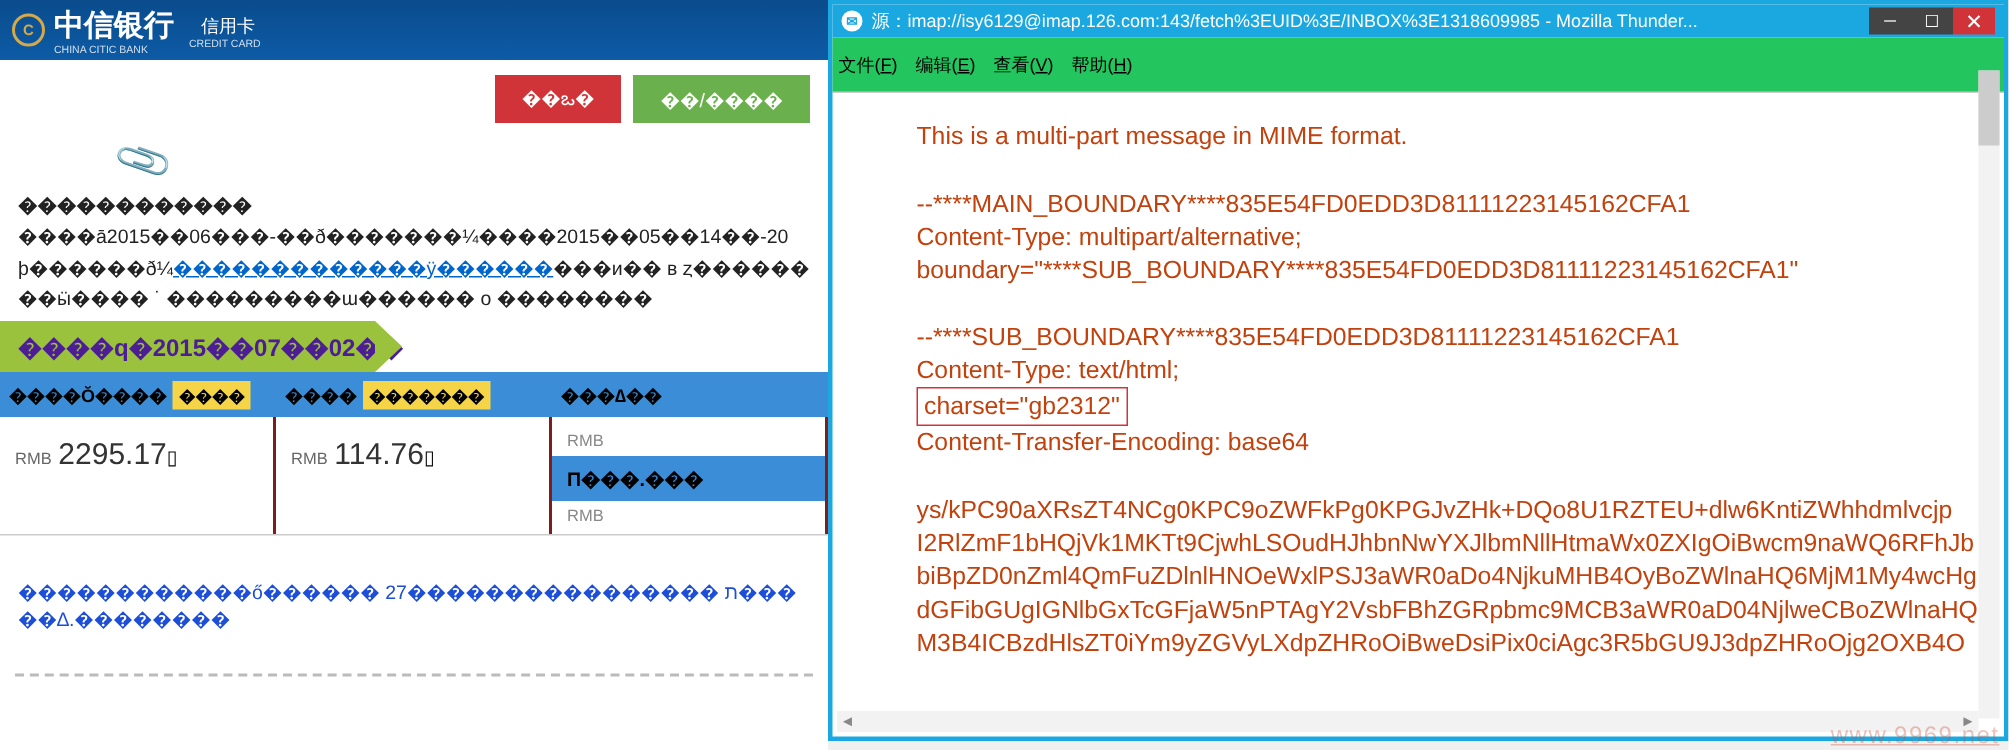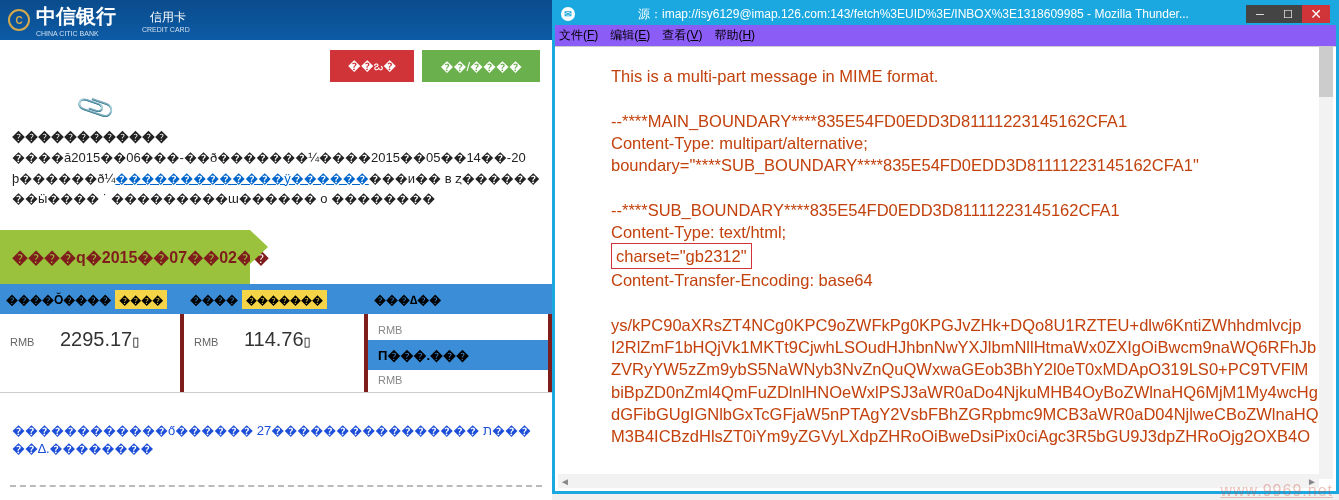--- a/index.html
+++ b/index.html
@@ -16,51 +16,51 @@
 .btn-row { display: flex; gap: 8px; justify-content: flex-end; padding: 10px 12px; }
 .btn { padding: 6px 18px; color: #fff; font-size: 13px; border: none; cursor: pointer; }
 .btn-red { background: #d13438; }
 .btn-green { background: #6ab04c; }
 
 .clip-icon { font-size: 26px; transform: rotate(-30deg); display: inline-block; margin-left: 80px; color: #999; }
 
 .garbled-block { padding: 4px 12px; font-size: 13px; line-height: 1.6; color: #222; word-break: break-all; }
 .garbled-link { color: #0066cc; text-decoration: underline; }
 
-.green-banner { background: #9bc23c; padding: 16px 12px; font-size: 16px; font-weight: bold; color: #7f1d1d; position: relative; margin-top: 16px; }
+.green-banner { background: #9bc23c; padding: 6px 12px; font-size: 16px; font-weight: bold; color: #4c1d95; position: relative; }
 .green-banner::after { content: ""; position: absolute; right: -18px; top: 0; border-left: 18px solid #9bc23c; border-top: 17px solid transparent; border-bottom: 17px solid transparent; }
 .green-wrap { width: 250px; }
 
 .cols-row { display: flex; height: 30px; margin-top: 0; }
 .col-hdr { flex: 1; background: #3a8dd6; color: #000; font-size: 12px; display: flex; align-items: center; padding: 0 6px; font-weight: bold; }
 .yellow-box { background: #f5d547; padding: 2px 4px; margin-left: 4px; font-size: 11px; display: inline-block; }
 
 .values-row { display: flex; height: 78px; background: #fff; }
-.val-cell { flex: 1; padding: 14px 10px; border-right: 4px solid #7f1d1d; }
+.val-cell { flex: 1; padding: 14px 10px; border-right: 2px solid #7f1d1d; }
 .rmb-label { font-size: 11px; color: #666; }
-.rmb-value { font-size: 20px; color: #333; margin-left: 21px; }
+.rmb-value { font-size: 20px; color: #333; margin-left: 0; }
 .rmb-small { font-size: 11px; color: #888; display: block; margin-top: 4px; }
 
 .blue-strip { background: #3a8dd6; padding: 6px 10px; font-size: 13px; color: #000; font-weight: bold; }
 
 .footer-garbled { padding: 28px 12px; font-size: 13px; color: #1d4ed8; border-top: 1px solid #ccc; word-break: break-all; }
 
 .dotted-line { border-top: 2px dashed #bbb; margin: 0 10px; }
 
 .right-panel { position: absolute; left: 552px; top: 0; width: 787px; height: 494px; border: 3px solid #1ba8e0; background: #fff; }
 .title-bar { height: 22px; background: #1ba8e0; display: flex; align-items: center; padding: 0 6px; color: #fff; font-size: 12px; }
 .title-icon { width: 14px; height: 14px; background: #fff; border-radius: 50%; margin-right: 6px; display: flex; align-items: center; justify-content: center; color: #1ba8e0; font-size: 9px; font-weight: bold; }
-.title-text { flex: 1; white-space: nowrap; overflow: hidden; text-align: center; }
+.title-text { flex: 1; white-space: nowrap; overflow: hidden; }
 .win-btns { display: flex; gap: 0; }
 .win-btn { width: 28px; height: 18px; display: flex; align-items: center; justify-content: center; font-size: 11px; cursor: pointer; }
 .win-min { background: #444; color: #fff; }
 .win-max { background: #444; color: #fff; }
 .win-close { background: #d13438; color: #fff; font-size: 14px; }
 
-.menu-bar { height: 22px; background: #8b5cf6; border-bottom: 1px solid #ccc; display: flex; align-items: center; padding: 0 4px; font-size: 12px; gap: 12px; }
+.menu-bar { height: 37px; background: #22c55e; border-bottom: 1px solid #ccc; display: flex; align-items: center; padding: 0 4px; font-size: 12px; gap: 12px; }
 .menu-item { cursor: pointer; }
 .menu-key { text-decoration: underline; }
 
 .source-body { position: relative; padding: 18px 56px; font-family: "Segoe UI", Arial, sans-serif; font-size: 16.5px; color: #c2410c; line-height: 1.35; white-space: nowrap; overflow: hidden; height: 438px; }
 .scroll-v { position: absolute; right: 3px; top: 44px; width: 14px; height: 432px; background: #f2f2f2; }
 .scroll-thumb-v { position: absolute; top: 0; width: 14px; height: 50px; background: #ccc; }
 .scroll-h { position: absolute; left: 3px; bottom: 3px; right: 17px; height: 14px; background: #f2f2f2; display: flex; justify-content: space-between; }
 .scroll-arrow { width: 14px; height: 14px; display: flex; align-items: center; justify-content: center; color: #888; font-size: 10px; cursor: pointer; }
 
 .red-box { border: 1px solid #d13438; padding: 1px 4px; display: inline-block; }
@@ -71,21 +71,21 @@
 <body>
 
 <div class="left-panel">
   <div class="bank-header">
     <div class="bank-logo">
       <div class="logo-circle">C</div>
       <div>
         <span class="bank-name-cn">中信银行</span>
         <span class="bank-name-en">CHINA CITIC BANK</span>
       </div>
-      <div style="margin-left:20px">
+      <div style="margin-left:4px">
         <span class="card-label">信用卡</span>
         <span style="display:block;font-size:7px;opacity:.8">CREDIT CARD</span>
       </div>
     </div>
   </div>
 
   <div class="btn-row">
     <button class="btn btn-red">��ఒ�</button>
     <button class="btn btn-green">��/����</button>
   </div>
@@ -164,21 +164,20 @@
     <div>Content-Type: multipart/alternative;</div>
     <div>    boundary="****SUB_BOUNDARY****835E54FD0EDD3D81111223145162CFA1"</div>
     <div>&nbsp;</div>
     <div>--****SUB_BOUNDARY****835E54FD0EDD3D81111223145162CFA1</div>
     <div>Content-Type: text/html;</div>
     <div><span class="red-box">    charset="gb2312"</span></div>
     <div>Content-Transfer-Encoding: base64</div>
     <div>&nbsp;</div>
     <div>ys/kPC90aXRsZT4NCg0KPC9oZWFkPg0KPGJvZHk+DQo8U1RZTEU+dlw6KntiZWhhdmlvcjp</div>
     <div>I2RlZmF1bHQjVk1MKTt9Cjwh‍L‍SOudHJhbnNwYXJlbmNllHtmaWx0ZXIgOiBwcm9naWQ6RFhJb</div>
-    <div>ZVRyYW5zZm9ybS5NaWNyb3NvZnQuQWxwaGEob3BhY2l0eT0xMDApO319LS0+PC9TVFlM</div>
     <div>biBpZD0nZml4QmFuZDlnlHNOeWxlPSJ3aWR0aDo4NjkuMHB4OyBoZWlnaHQ6MjM1My4wcHg</div>
     <div>dGFibGUgIGNlbGxTcGFjaW5nPTAgY2VsbFBhZGRpbmc9MCB3aWR0aD04NjlweCBoZWlnaHQ</div>
     <div>M3B4ICBzdHlsZT0iYm9yZGVyLXdpZHRoOiBweDsiPix0ciA​gc3R5bGU​9J3dpZHRoOjg2OXB4O</div>
   </div>
 
   <div class="scroll-v">
     <div class="scroll-thumb-v"></div>
   </div>
   <div class="scroll-h">
     <div class="scroll-arrow">◄</div>

